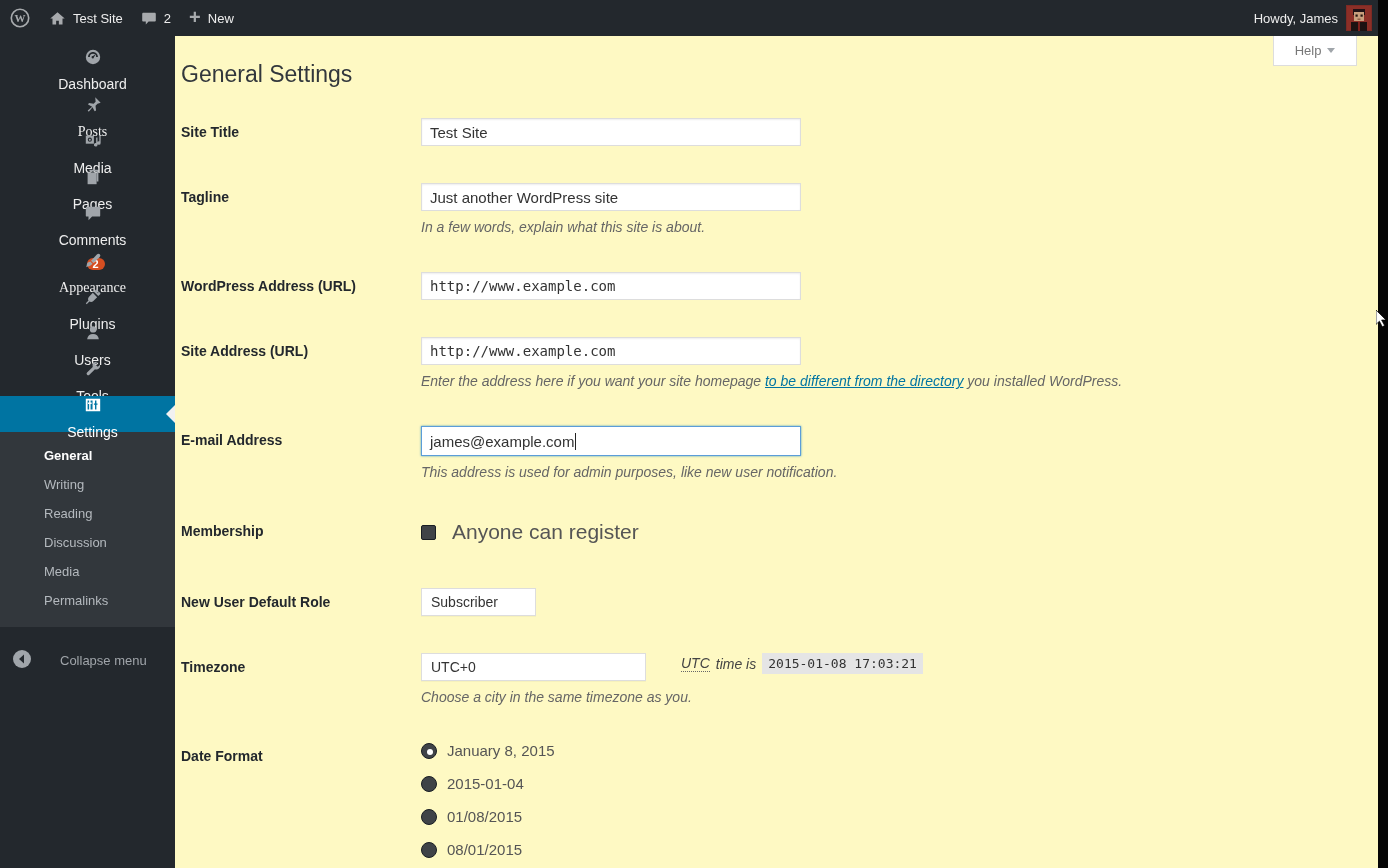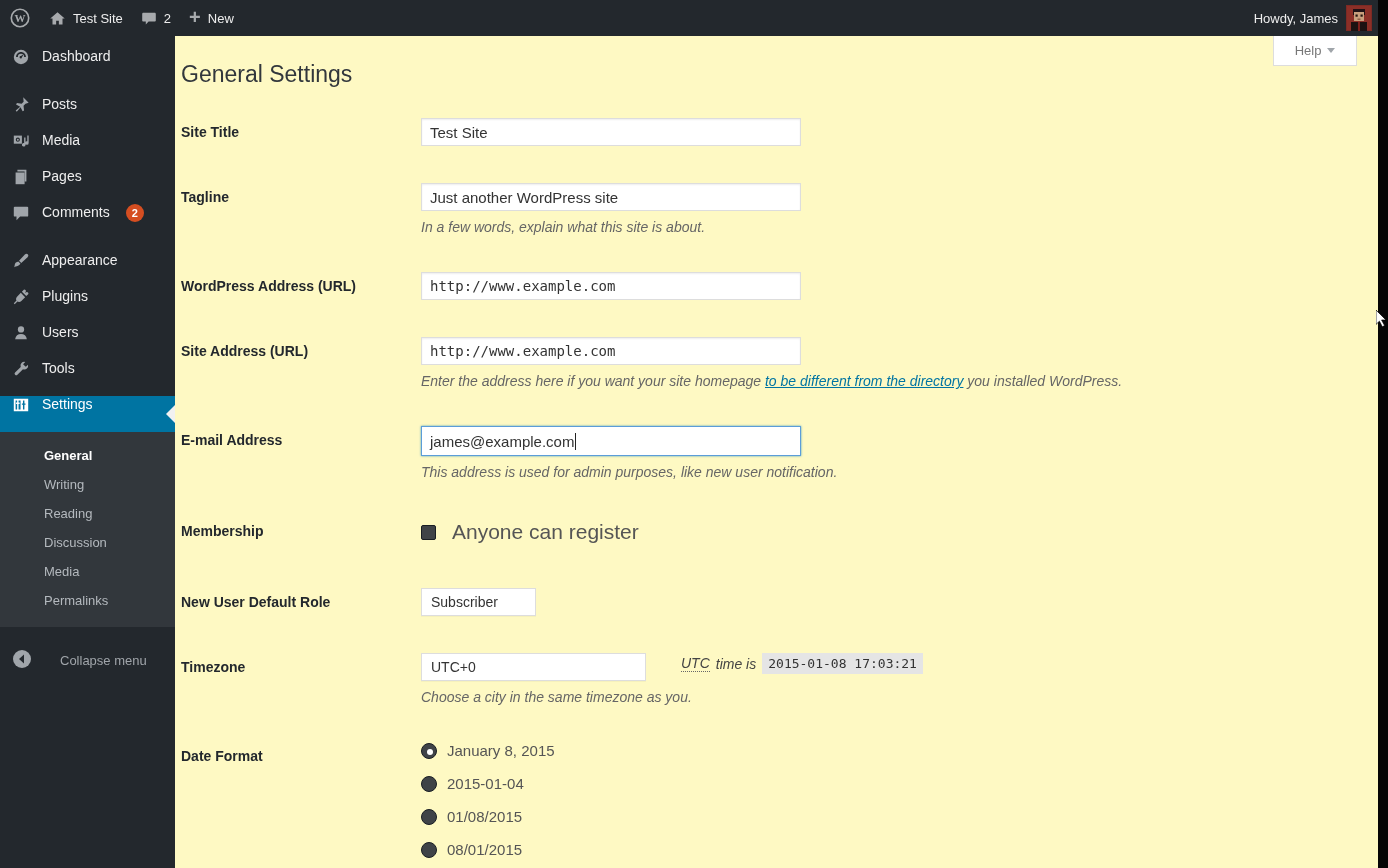--- a/index.html
+++ b/index.html
@@ -17,24 +17,24 @@
   .plus { font-size:20px; font-weight:700; color:#a7aaad; line-height:1; margin-top:-2px; }
 
   
   .screen-edge { position:absolute; top:0; right:0; width:10px; height:868px; background:#060606; z-index:40; }
   .cursor { position:absolute; top:310px; right:1px; z-index:50; }
 
   
   .sidebar { position:absolute; top:36px; left:0; width:175px; bottom:0;
     background:#23282d; color:#eee; font-size:14px; z-index:5; }
   .menu { padding-top:12px; }
-  .menu-item { display:flex; align-items:flex-start; height:36px; padding-left:10px;
-    gap:10px; color:#eee; cursor:pointer; position:relative; }
+  .menu-item { display:flex; align-items:center; height:36px; padding-left:10px;
+    gap:10px; color:#eee; cursor:pointer; position:relative;flex-direction:column; }
   .menu-item .mi-icon { width:22px; display:flex; justify-content:center; color:#a0a5aa; }
-  .gap-top { margin-top:12px; }
+  .gap-top { margin-top:12px;font-family:Liberation Serif, serif; }
   .menu-item.active { background:#0074a2; color:#fff; }
   .menu-item.active .mi-icon { color:#fff; }
   .menu-arrow { position:absolute; right:0; top:50%; margin-top:-9px;
     border-top:9px solid transparent; border-bottom:9px solid transparent;
     border-right:9px solid #f1f1f1; width:0; height:0; }
   .badge { background:#d54e21; color:#fff; border-radius:10px; min-width:18px; height:18px;
     font-size:11px; display:inline-flex; align-items:center; justify-content:center;
     margin-left:6px; padding:0 4px; font-weight:600; }
   .submenu { background:#32373c; padding:9px 0 12px; }
   .submenu-item { padding:7px 0 7px 44px; color:#b4b9be; font-size:13px; cursor:pointer; }

